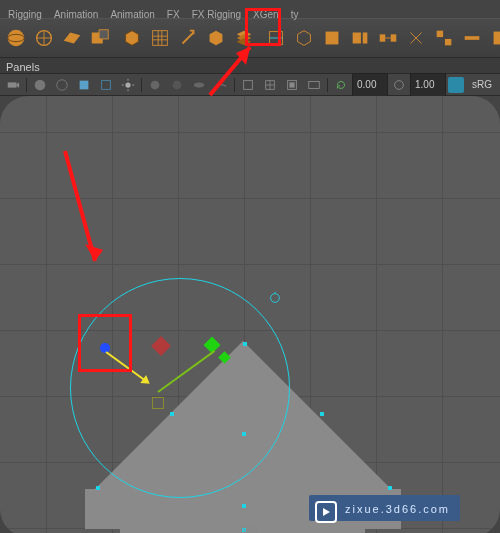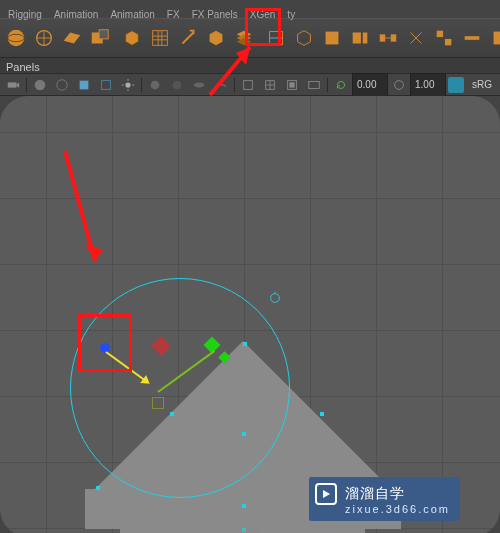--- a/index.html
+++ b/index.html
@@ -215,21 +215,21 @@
   svg.icon-sm { width:14px; height:14px; }
 </style>
 </head>
 <body>
 
 <div class="menubar">
   <span>Rigging</span>
   <span>Animation</span>
   <span>Animation</span>
   <span>FX</span>
-  <span>FX Panels</span>
+  <span>FX Rigging</span>
   <span>XGen</span>
   <span>ty</span>
 </div>
 
 <div class="shelf">
   <div class="shelf-btn">
     <svg class="icon" viewBox="0 0 24 24">
         <circle cx="12" cy="12" r="9" fill="#d38a2e"></circle>
         <ellipse cx="12" cy="12" rx="9" ry="4" fill="none" stroke="#6b4513"></ellipse>
       </svg>
@@ -486,15 +486,14 @@
   <line x1="10" y1="60" x2="50" y2="12" stroke="#ff1515" stroke-width="4"></line>
   <polygon points="50,12 36,18 46,30" fill="#ff1515"></polygon>
 </svg>
 
 <div class="watermark">
   <div class="play">
     <svg width="10" height="10" viewBox="0 0 10 10">
         <polygon points="2,1 9,5 2,9" fill="#fff"></polygon>
       </svg>
   </div>
-  <div>溜溜自学</div>
   <div class="sub">zixue.3d66.com</div>
 </div>
 
 </body></html>

